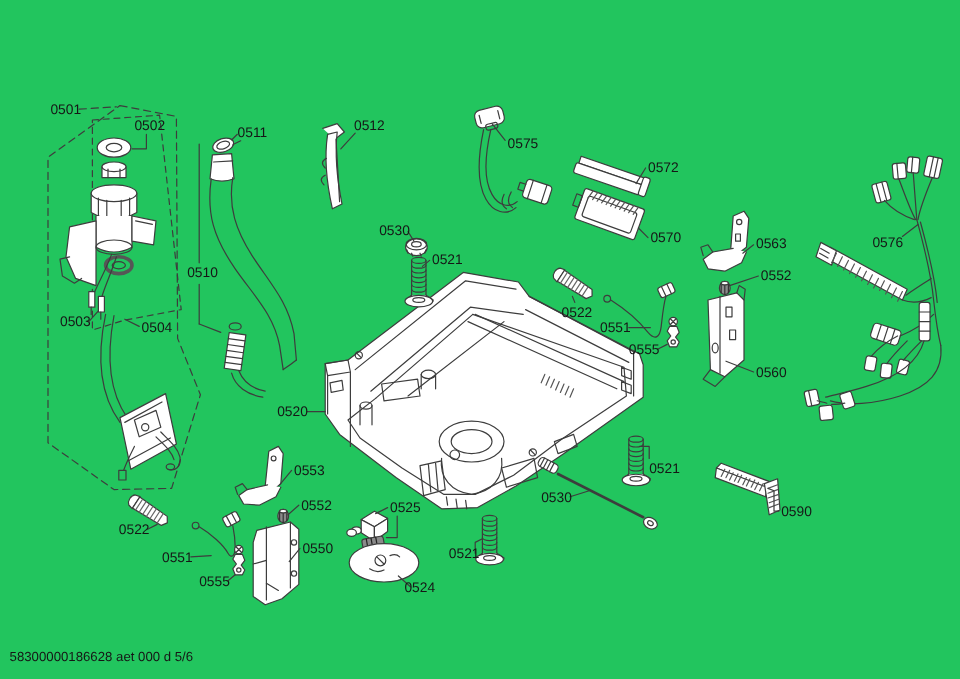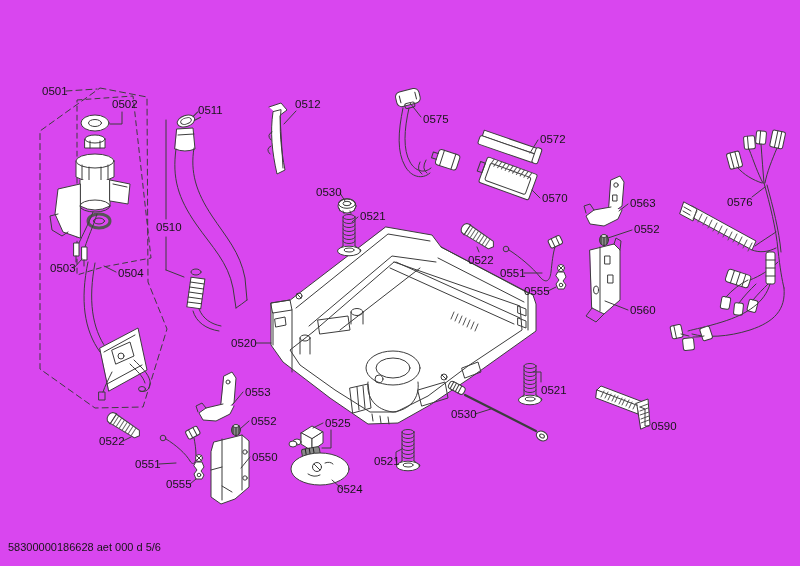--- a/index.html
+++ b/index.html
@@ -1,16 +1,16 @@
 <!DOCTYPE html>
 <html><head>
 <meta charset="utf-8">
 <style>
   html,body{margin:0;padding:0;background:#ffffff;}
-  .page{position:relative;width:800px;height:566px;background:#d946ef;overflow:hidden;
+  .page{position:relative;width:800px;height:566px;background:#22c55e;overflow:hidden;
         font-family:"Liberation Sans", sans-serif;}
   svg{display:block;}
   svg text{font-size:11.5px;fill:#161616;font-family:"Liberation Sans",sans-serif;}
   svg text.footer-text{font-size:11px;}
 </style>
 </head>
 <body>
 
 <div class="page">
 <svg width="800" height="566" viewBox="0 0 800 566">

